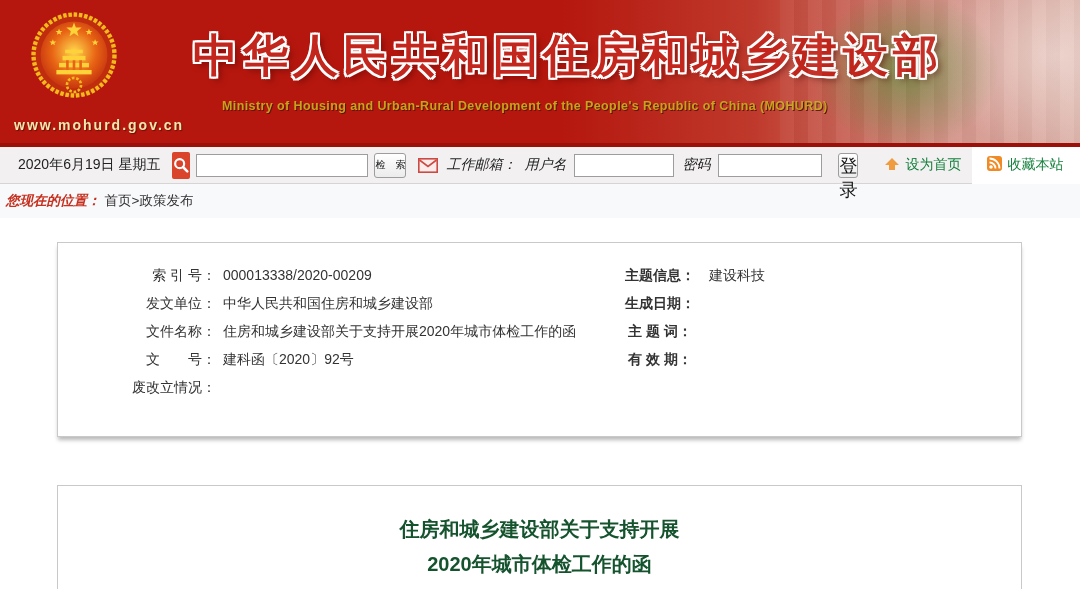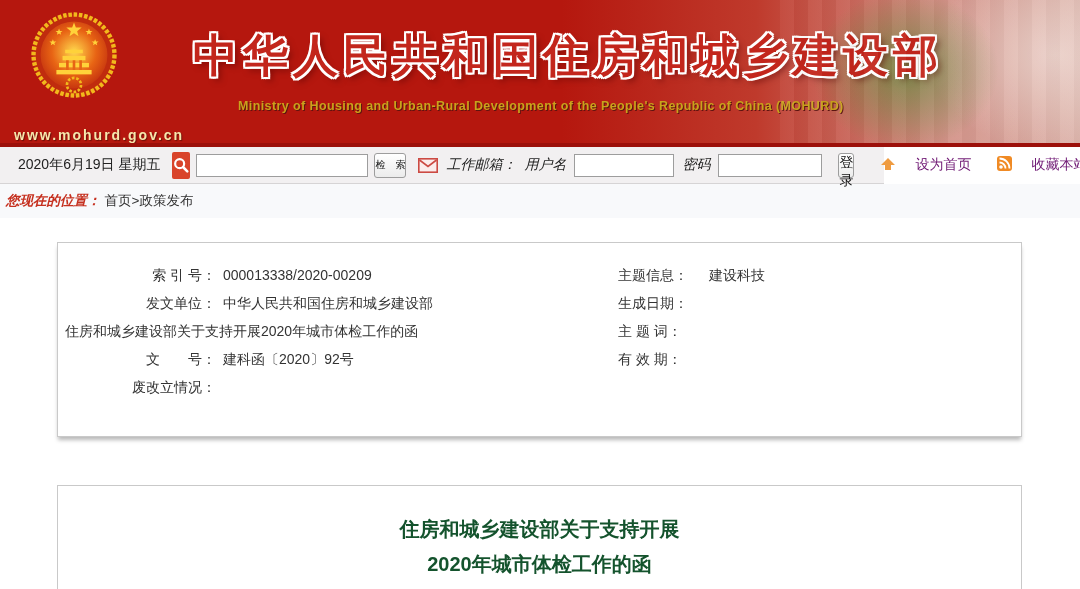--- a/index.html
+++ b/index.html
@@ -14,65 +14,65 @@
       radial-gradient(ellipse 170px 130px at 1055px 55px, rgba(248,238,232,.55), rgba(248,238,232,0) 75%),
       linear-gradient(90deg,#b5170e 0%,#b5170e 52%,#bf3a2c 70%,#d4948a 88%,#dcb2a9 100%);
     overflow:hidden;
   }
   .header::after{ 
     content:""; position:absolute; right:0; top:0; width:300px; height:143px;
     background:repeating-linear-gradient(90deg, rgba(255,255,255,.10) 0 14px, rgba(0,0,0,.05) 14px 28px);
     opacity:.45; pointer-events:none;
   }
   .emblem{ position:absolute; left:30px; top:6px; width:88px; height:98px; }
-  .site-url{ position:absolute; left:14px; top:127px; color:#f6e7ac; font-size:14px;
+  .site-url{ position:absolute; left:14px; top:117px; color:#f6e7ac; font-size:14px;
     font-weight:bold; letter-spacing:2px; text-shadow:1px 1px 1px #6d0f08; }
   .site-title{ position:absolute; left:193px; top:26px; font-size:45px; font-weight:bold;
     color:#c3261c; letter-spacing:5px; white-space:nowrap;
     text-shadow:-2px 0 0 #fff,2px 0 0 #fff,0 -2px 0 #fff,0 2px 0 #fff,
                 -2px -2px 0 #fff,2px 2px 0 #fff,-2px 2px 0 #fff,2px -2px 0 #fff,
                 4px 4px 6px rgba(80,0,0,.55); }
-  .site-subtitle{ position:absolute; left:238px; top:99px; font-size:12.5px; font-weight:bold;
+  .site-subtitle{ position:absolute; left:222px; top:99px; font-size:12.5px; font-weight:bold;
     color:#c9a21c; letter-spacing:.4px; white-space:nowrap; text-shadow:1px 1px 0 #5d1410; }
   .header-sep{ width:1080px; height:4px; background:#9c100a; }
 
   
-  .toolbar{ width:884px; height:37px; background:#f2f0f1; border-bottom:1px solid #d6d4d5;
+  .toolbar{ width:972px; height:37px; background:#f2f0f1; border-bottom:1px solid #d6d4d5;
     display:flex; align-items:center; font-size:14px; color:#222; }
   .tb-date{ margin-left:18px; white-space:nowrap; }
   .search-icon-btn{ margin-left:12px; width:27px; height:27px; background:#d9442b;
     border-radius:2px; display:inline-flex; align-items:center; justify-content:center; cursor:pointer; }
   .search-input{ margin-left:6px; width:172px; height:23px; border:1px solid #9d9d9d;
     background:#fff; font-size:13px; padding:0 4px; }
   .search-btn{ margin-left:6px; width:58px; height:25px; background:linear-gradient(#ffffff,#ececec);
     border:1px solid #9d9d9d; border-radius:3px; font-size:10px; color:#111; cursor:pointer; white-space:nowrap; }
   .mail-icon{ margin-left:12px; display:inline-flex; }
   .tb-label{ margin-left:8px; white-space:nowrap;font-style:italic; }
   .user-input{ margin-left:8px; width:100px; height:23px; border:1px solid #9d9d9d; background:#fff; padding:0 4px; }
   .pass-input{ margin-left:8px; width:104px; height:23px; border:1px solid #9d9d9d; background:#fff; padding:0 4px; }
   .login-btn{ margin-left:16px; width:52px; height:25px; background:linear-gradient(#ffffff,#ececec);
-    border:1px solid #9d9d9d; border-radius:3px; font-size:14px; color:#111; cursor:pointer; }
-  .quick-link{ display:inline-flex; align-items:center; gap:19px; margin-left:26px;
-    color:#701a75; text-decoration:none; cursor:pointer; white-space:nowrap; }
+    border:1px solid #9d9d9d; border-radius:3px; font-size:18px; color:#111; cursor:pointer; }
+  .quick-link{ display:inline-flex; align-items:center; gap:5px; margin-left:26px;
+    color:#15803d; text-decoration:none; cursor:pointer; white-space:nowrap; }
 
   
   .breadcrumb{ width:1080px; height:34px; background:#f8f9fb; display:flex; align-items:center;
     font-size:13.5px; padding-left:6px; }
   .bc-prefix{ color:#c5301f; font-weight:bold;font-style:italic; }
   .bc-path{ color:#333; margin-left:4px; cursor:pointer; }
 
   
   .meta-box{ position:relative; margin:24px 0 0 57px; width:965px; height:195px;
     background:#fff; border:1px solid #c9c9c9; box-shadow:0 4px 4px -1px rgba(0,0,0,.28);
     display:flex; padding-top:18px; font-size:14px; color:#333; }
   .meta-col.left{ flex:0 0 560px; }
   .meta-col.right{ flex:1; }
   .meta-row{ display:flex; line-height:28px; }
   .meta-col.left  .meta-label{ flex:0 0 158px; text-align:right; white-space:pre; }
-  .meta-col.right .meta-label{ flex:0 0 84px;  text-align:left; white-space:pre; }
+  .meta-col.right .meta-label{ flex:0 0 84px;  text-align:center; white-space:pre;font-weight:bold; }
   .meta-value{ margin-left:7px; white-space:nowrap; }
 
   
   .doc-box{ margin:48px 0 0 57px; width:965px; height:300px;
     background:#fff; border:1px solid #c9c9c9; }
   .doc-title{ margin-top:26px; text-align:center; font-size:20px; font-weight:bold;
     color:#14532d; line-height:35px; }
 </style>
 </head>
 <body>
@@ -166,20 +166,21 @@
   <div class="meta-col left">
     <div class="meta-row">
       <span class="meta-label">索 引 号：</span>
       <span class="meta-value">000013338/2020-00209</span>
     </div>
     <div class="meta-row">
       <span class="meta-label">发文单位：</span>
       <span class="meta-value">中华人民共和国住房和城乡建设部</span>
     </div>
     <div class="meta-row">
+      <span class="meta-label">文件名称：</span>
       <span class="meta-value">住房和城乡建设部关于支持开展2020年城市体检工作的函</span>
     </div>
     <div class="meta-row">
       <span class="meta-label">文　　号：</span>
       <span class="meta-value">建科函〔2020〕92号</span>
     </div>
     <div class="meta-row">
       <span class="meta-label">废改立情况：</span>
       <span class="meta-value"></span>
     </div>

